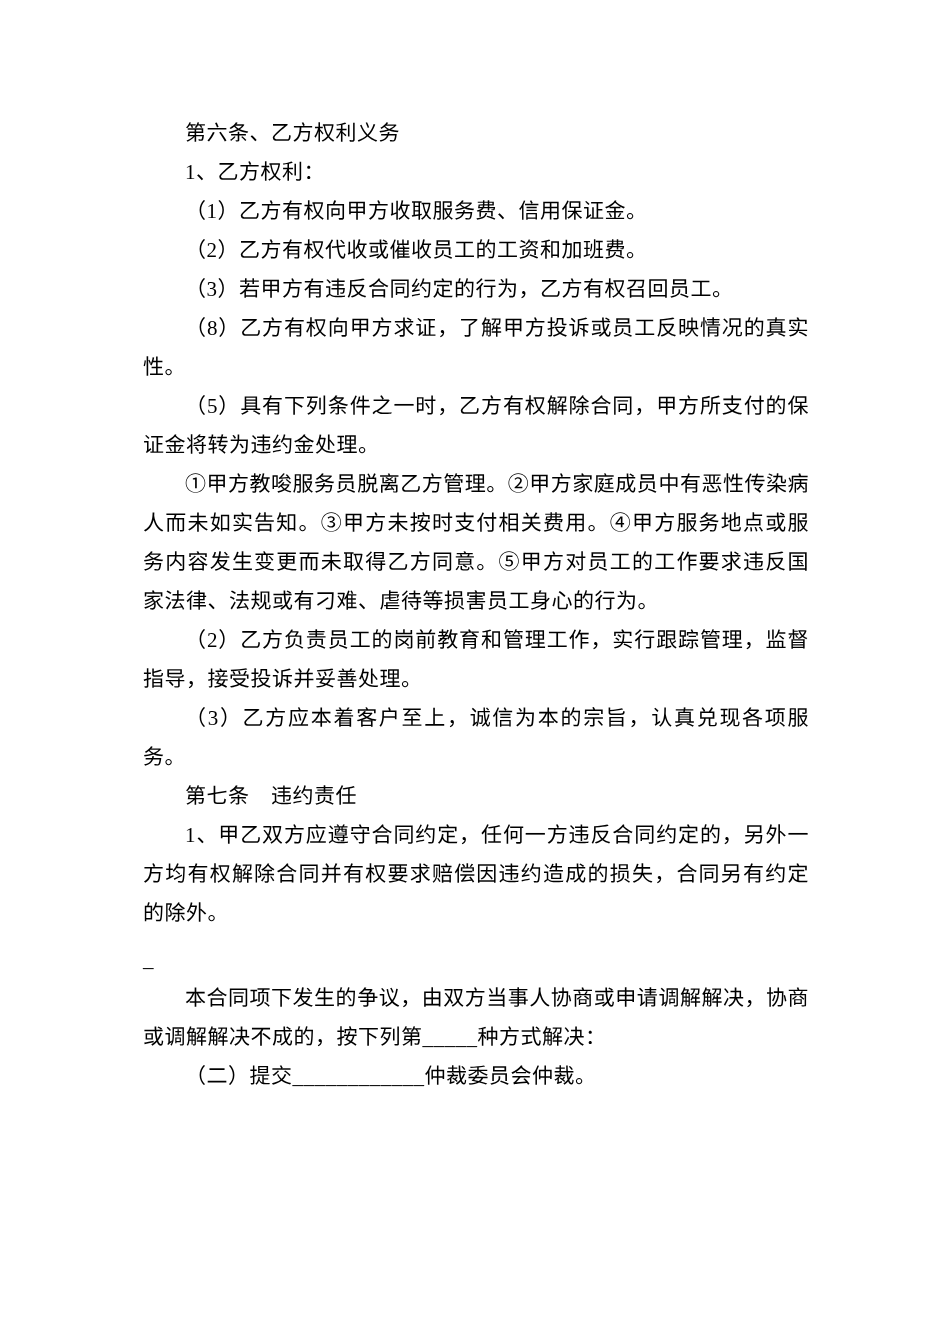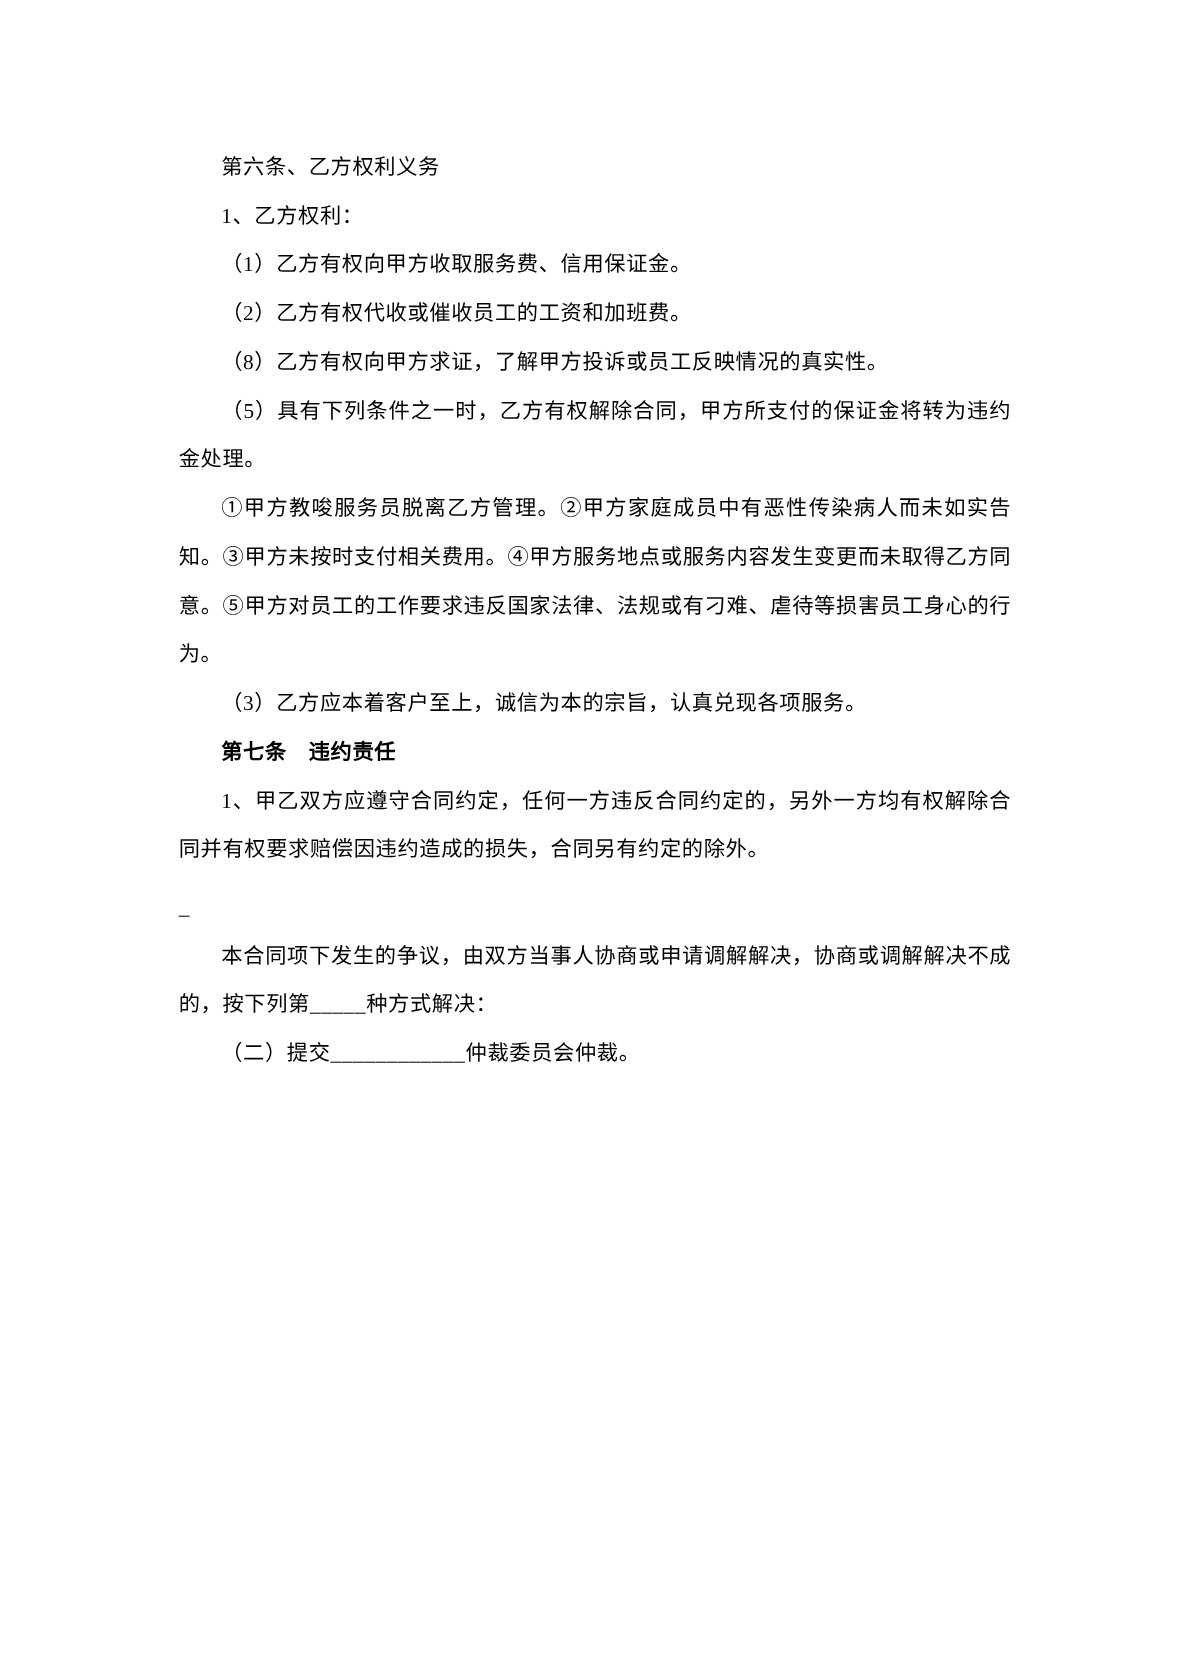--- a/index.html
+++ b/index.html
@@ -24,51 +24,53 @@
     background: #ffffff;
   }
   .content {
     position: absolute;
     top: 114px;
     left: 143px;
     width: 666px;
   }
   .para {
     margin: 0;
-    font-size: 17px;
+    font-size: 21px;
     line-height: 39px;
     text-indent: 2em;
     text-align: justify;
     overflow-wrap: break-word;
     word-break: break-all;
     letter-spacing: 0.5px;
   }
   .para.bold {
-    font-weight: bold;
+    font-weight: normal;
   }
   .para.no-indent {
     text-indent: 0;
   }
   .para.gap-top {
     margin-top: 7px;
   }
 </style>
 </head>
 <body>
 
 <div class="page">
   <div class="content">
 
     <p class="para">第六条、乙方权利义务</p>
     <p class="para">1、乙方权利：</p>
     <p class="para">（1）乙方有权向甲方收取服务费、信用保证金。</p>
     <p class="para">（2）乙方有权代收或催收员工的工资和加班费。</p>
+    <p class="para">（3）若甲方有违反合同约定的行为，乙方有权召回员工。</p>
     <p class="para">（8）乙方有权向甲方求证，了解甲方投诉或员工反映情况的真实性。</p>
     <p class="para">（5）具有下列条件之一时，乙方有权解除合同，甲方所支付的保证金将转为违约金处理。</p>
     <p class="para">①甲方教唆服务员脱离乙方管理。②甲方家庭成员中有恶性传染病人而未如实告知。③甲方未按时支付相关费用。④甲方服务地点或服务内容发生变更而未取得乙方同意。⑤甲方对员工的工作要求违反国家法律、法规或有刁难、虐待等损害员工身心的行为。</p>
+    <p class="para">（2）乙方负责员工的岗前教育和管理工作，实行跟踪管理，监督指导，接受投诉并妥善处理。</p>
     <p class="para">（3）乙方应本着客户至上，诚信为本的宗旨，认真兑现各项服务。</p>
     <p class="para bold">第七条　违约责任</p>
     <p class="para">1、甲乙双方应遵守合同约定，任何一方违反合同约定的，另外一方均有权解除合同并有权要求赔偿因违约造成的损失，合同另有约定的除外。</p>
     <p class="para no-indent gap-top">_</p>
     <p class="para">本合同项下发生的争议，由双方当事人协商或申请调解解决，协商或调解解决不成的，按下列第_____种方式解决：</p>
     <p class="para">（二）提交____________仲裁委员会仲裁。</p>
 
   </div>
 </div>
 

